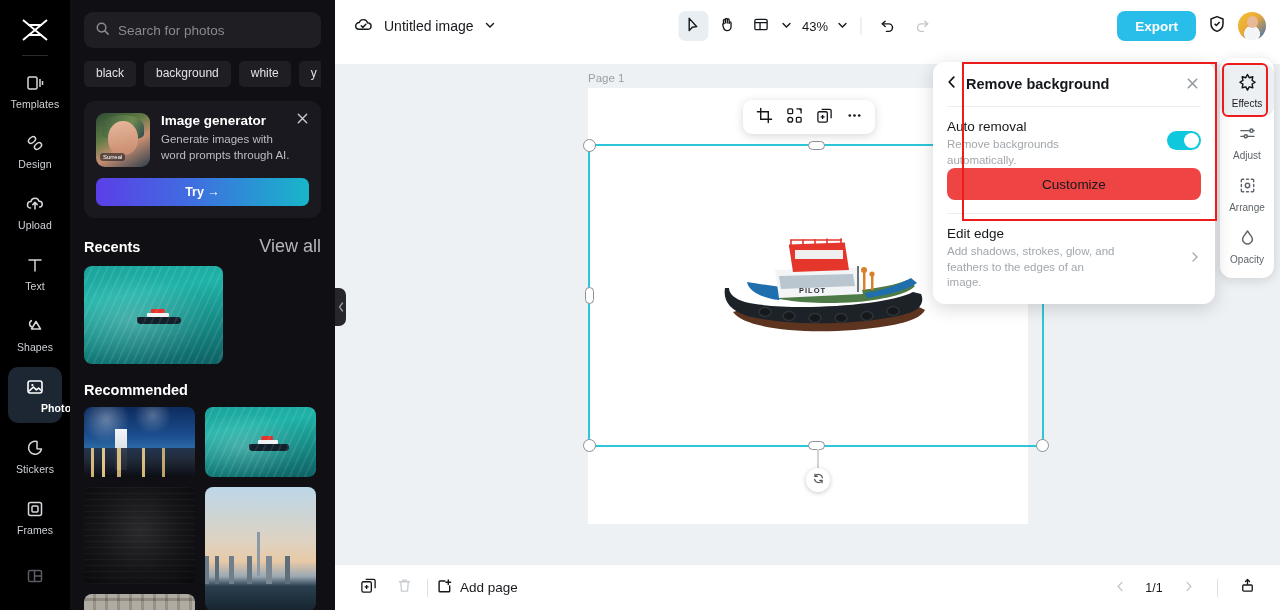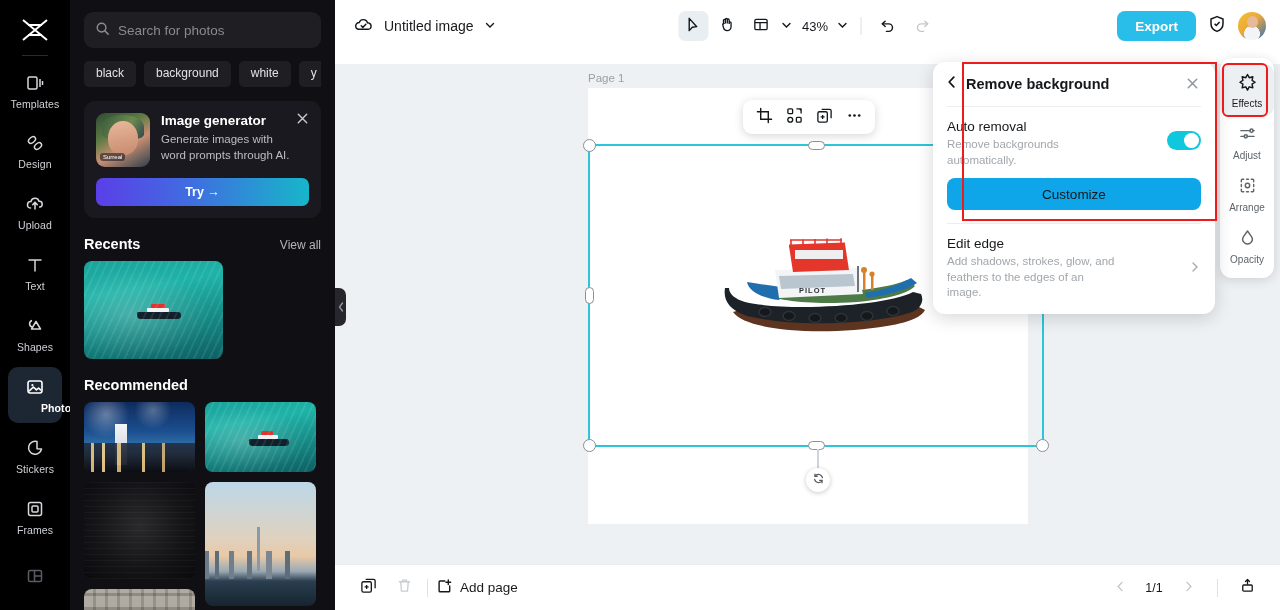--- a/index.html
+++ b/index.html
@@ -98,21 +98,21 @@
     background: linear-gradient(90deg,#5b3fe8 0%,#3f6ee0 45%,#17b6c9 100%);
     color: #fff; font-size: 12.5px; font-weight: bold;
     display: flex; align-items: center; justify-content: center; cursor: pointer;
   }
 
   .sec-head {
     display: flex; align-items: baseline; justify-content: space-between;
     margin-top: 18px; margin-bottom: 9px;
   }
   .sec-title { font-size: 14.5px; font-weight: bold; color: #ffffff; }
-  .sec-link { font-size: 12px; color: #b4b4bc; cursor: pointer; }
+  .sec-link { font-size: 18px; color: #b4b4bc; cursor: pointer; }
 
   .thumb { border-radius: 8px; overflow: hidden; position: relative; cursor: pointer; }
   .thumb-wide { width: 139px; height: 98px; }
 
   .grid2 { display: flex; gap: 10px; }
   .gcol { display: flex; flex-direction: column; gap: 10px; width: 111px; }
 
   
   .ph-sea {
     background:
@@ -303,21 +303,21 @@
   .rbg-sec { padding: 12px 14px 13px 14px; }
   .rbg-row { display: flex; align-items: flex-start; }
   .rbg-h { font-size: 13.5px; color: #15181b; margin-bottom: 3px; }
   .rbg-sub { font-size: 11.5px; color: #a2a7ac; line-height: 1.35; max-width: 168px; }
   .toggle {
     width: 34px; height: 19px; border-radius: 10px; background: #0fc8de;
     margin-left: auto; margin-top: 12px; position: relative; cursor: pointer; flex: 0 0 34px;
   }
   .toggle .knob { position:absolute; right:2px; top:2px; width:15px; height:15px; border-radius:50%; background:#fff; }
   .customize-btn {
-    margin-top: 10px; height: 32px; border-radius: 8px; background: #0ea5e9;
+    height: 32px; border-radius: 8px; background: #ef4444;
     display: flex; align-items: center; justify-content: center;
     font-size: 13.5px; color: #15181b; cursor: pointer;
   }
   .edge-row { display: flex; align-items: center; }
   .chev-r { margin-left: auto; flex: 0 0 12px; }
 </style>
 </head>
 <body>
 
 <div id="app">

